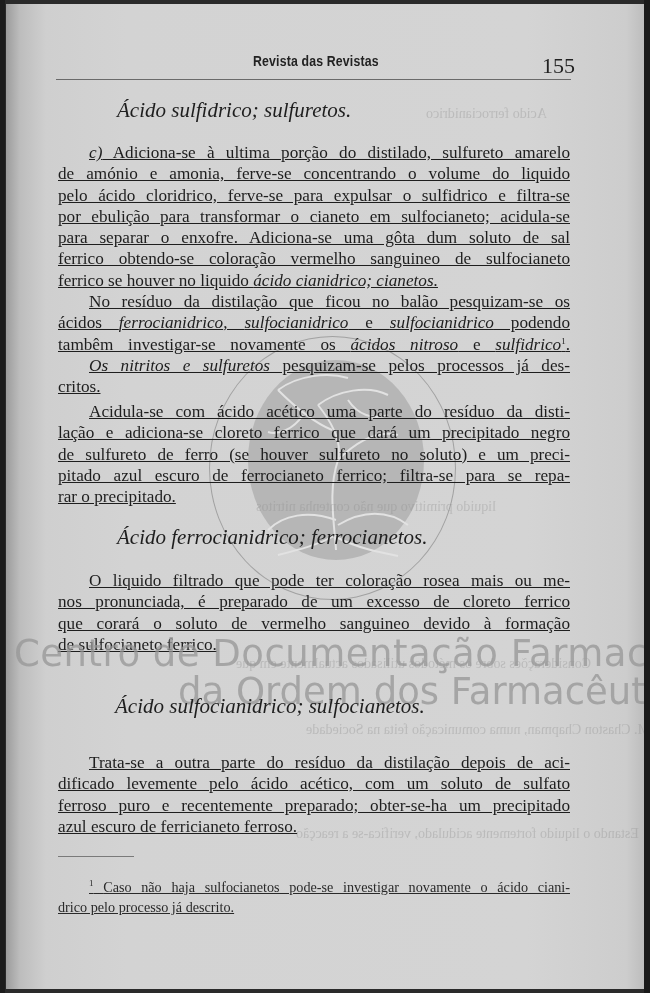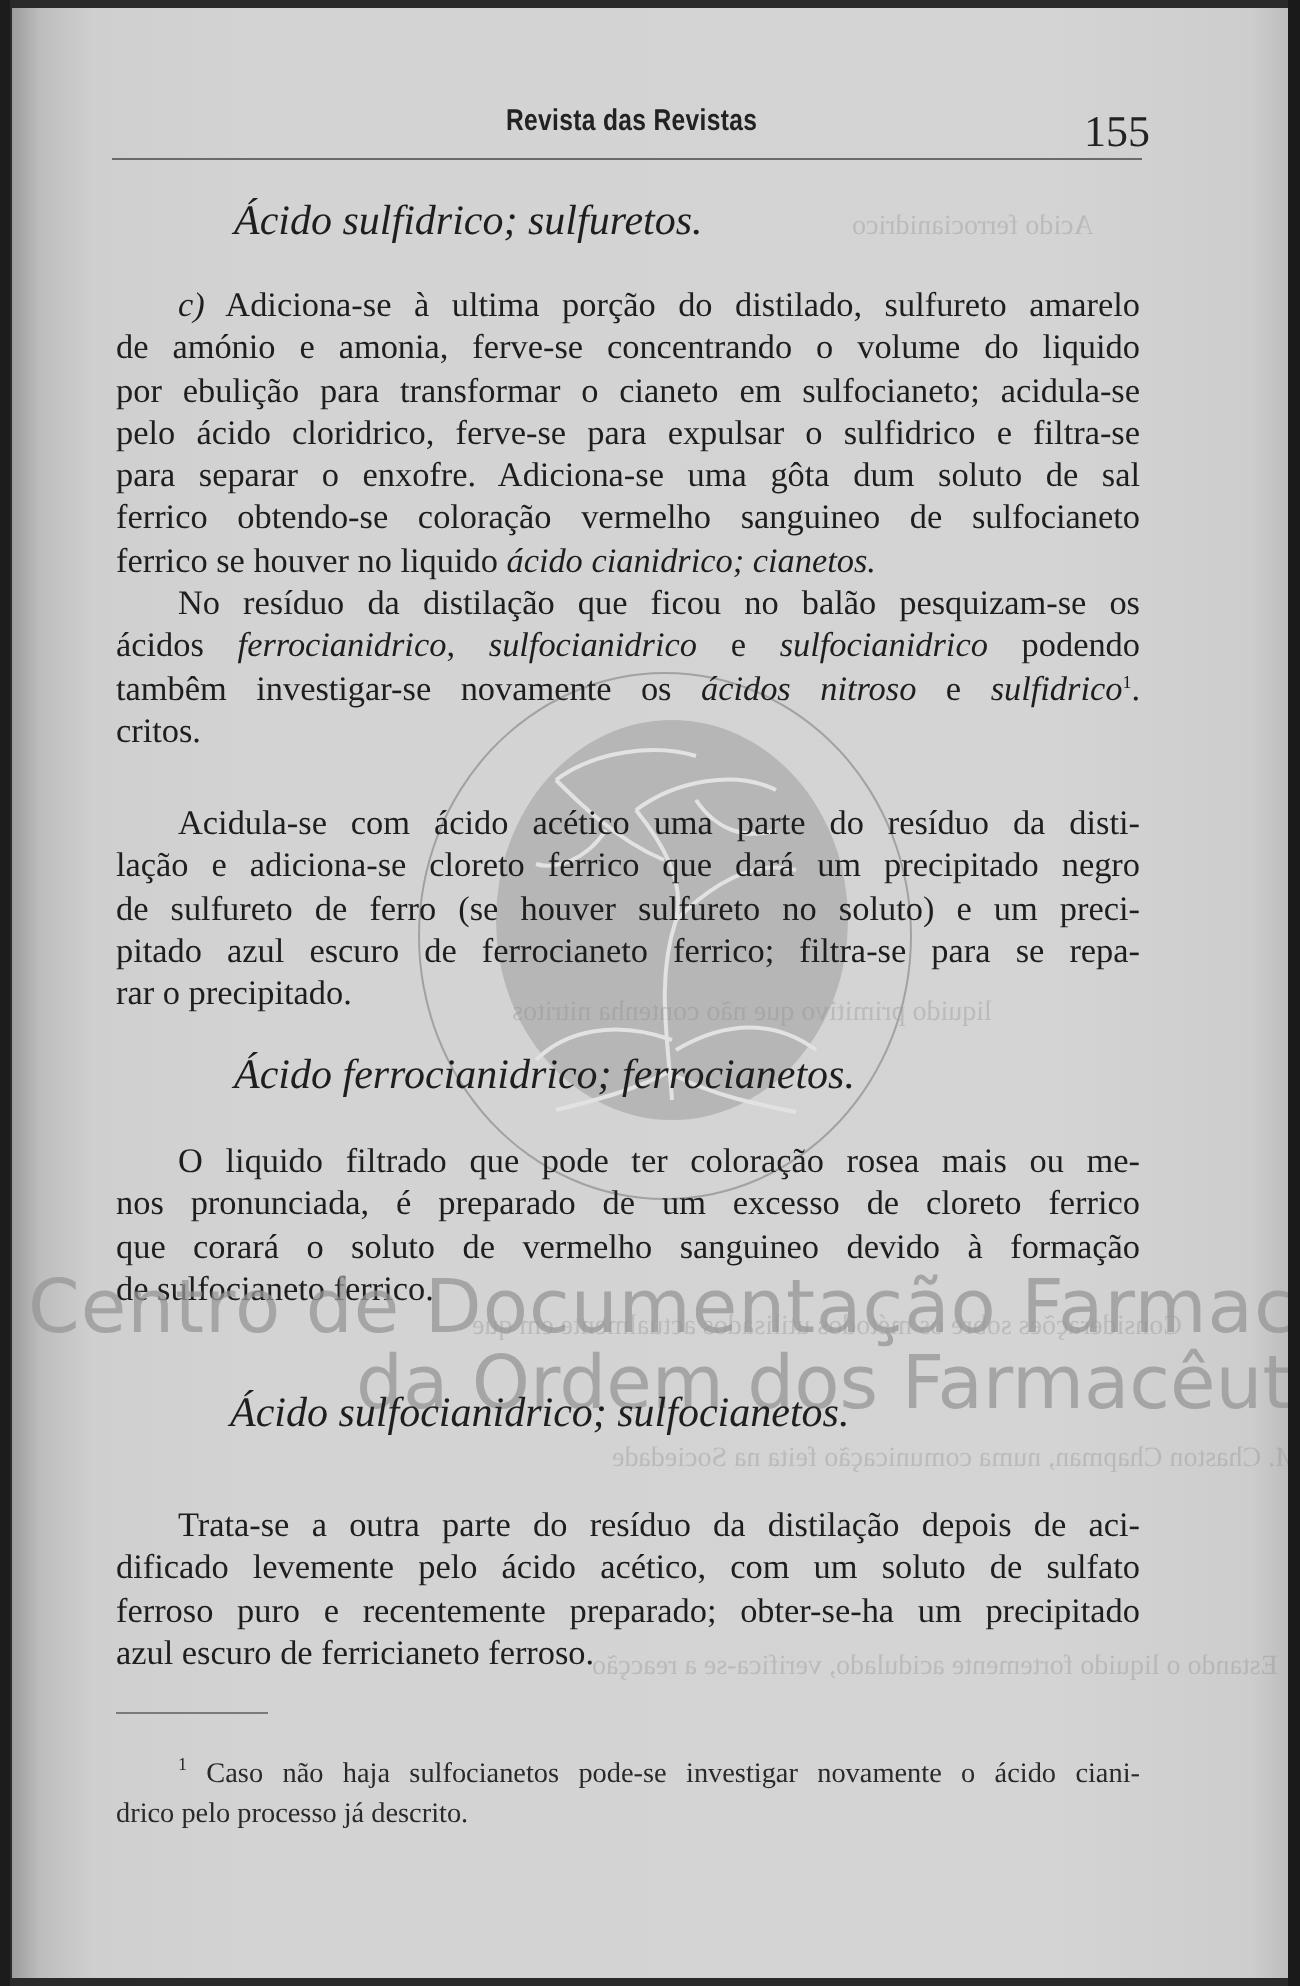--- a/index.html
+++ b/index.html
@@ -50,21 +50,21 @@
   .page-number {
     position: absolute; left: 536px; top: 49px; font-size: 22px; color: #222;
   }
   .header-rule {
     position: absolute; left: 50px; top: 75px; width: 515px; height: 1px; background: #6a6a6a;
   }
   .text {
     position: absolute; left: 52px; width: 512px; font-size: 17.2px; line-height: 21.3px;
     color: #1e1e1e; text-align: justify;
   }
-  .line { display: block; white-space: nowrap; text-align-last: justify; }
+  .line { display: block; white-space: nowrap; text-align-last: justify; text-decoration: underline; }
   .line.last { text-align-last: left; text-align: right; }
   .indent { padding-left: 31px; }
   .sec-head {
     position: absolute; font-style: italic; font-size: 21px; color: #1e1e1e; white-space: nowrap;
   }
   i { font-style: italic; }
   .fn-rule { position: absolute; left: 52px; top: 852px; width: 76px; height: 1px; background: #7a7a7a; }
   .footnote {
     position: absolute; left: 52px; width: 512px; top: 873px; font-size: 14.2px; line-height: 20px; color: #2a2a2a;
   }
@@ -103,34 +103,35 @@
 
   <div class="header-title">Revista das Revistas</div>
   <div class="page-number">155</div>
   <div class="header-rule"></div>
 
   <div class="sec-head" style="left:111px;top:94px;">Ácido sulfidrico; sulfuretos.</div>
 
   <div class="text" style="top:138px;">
     <span class="line indent"><i>c)</i><span> Adiciona-se à ultima porção do distilado, sulfureto amarelo</span></span>
     <span class="line">de amónio e amonia, ferve-se concentrando o volume do liquido</span>
+    <span class="line">pelo ácido cloridrico, ferve-se para expulsar o sulfidrico e filtra-se</span>
     <span class="line">por ebulição para transformar o cianeto em sulfocianeto; acidula-se</span>
-    <span class="line">pelo ácido cloridrico, ferve-se para expulsar o sulfidrico e filtra-se</span>
     <span class="line">para separar o enxofre. Adiciona-se uma gôta dum soluto de sal</span>
     <span class="line">ferrico obtendo-se coloração vermelho sanguineo de sulfocianeto</span>
     <span class="line last"><span>ferrico se houver no liquido </span><i>ácido cianidrico; cianetos.</i></span>
   </div>
 
   <div class="text" style="top:287px;">
     <span class="line indent">No resíduo da distilação que ficou no balão pesquizam-se os</span>
     <span class="line"><span>ácidos </span><i>ferrocianidrico</i><span>, </span><i>sulfocianidrico</i><span> e </span><i>sulfocianidrico</i><span> podendo</span></span>
     <span class="line"><span>tambêm investigar-se novamente os </span><i>ácidos nitroso</i><span> e </span><i>sulfidrico</i><sup>1</sup><span>.</span></span>
   </div>
 
   <div class="text" style="top:351px;">
+    <span class="line indent"><i>Os nitritos e sulfuretos</i><span> pesquizam-se pelos processos já des-</span></span>
     <span class="line last">critos.</span>
   </div>
 
   <div class="text" style="top:397px;">
     <span class="line indent">Acidula-se com ácido acético uma parte do resíduo da disti-</span>
     <span class="line">lação e adiciona-se cloreto ferrico que dará um precipitado negro</span>
     <span class="line">de sulfureto de ferro (se houver sulfureto no soluto) e um preci-</span>
     <span class="line">pitado azul escuro de ferrocianeto ferrico; filtra-se para se repa-</span>
     <span class="line last">rar o precipitado.</span>
   </div>

